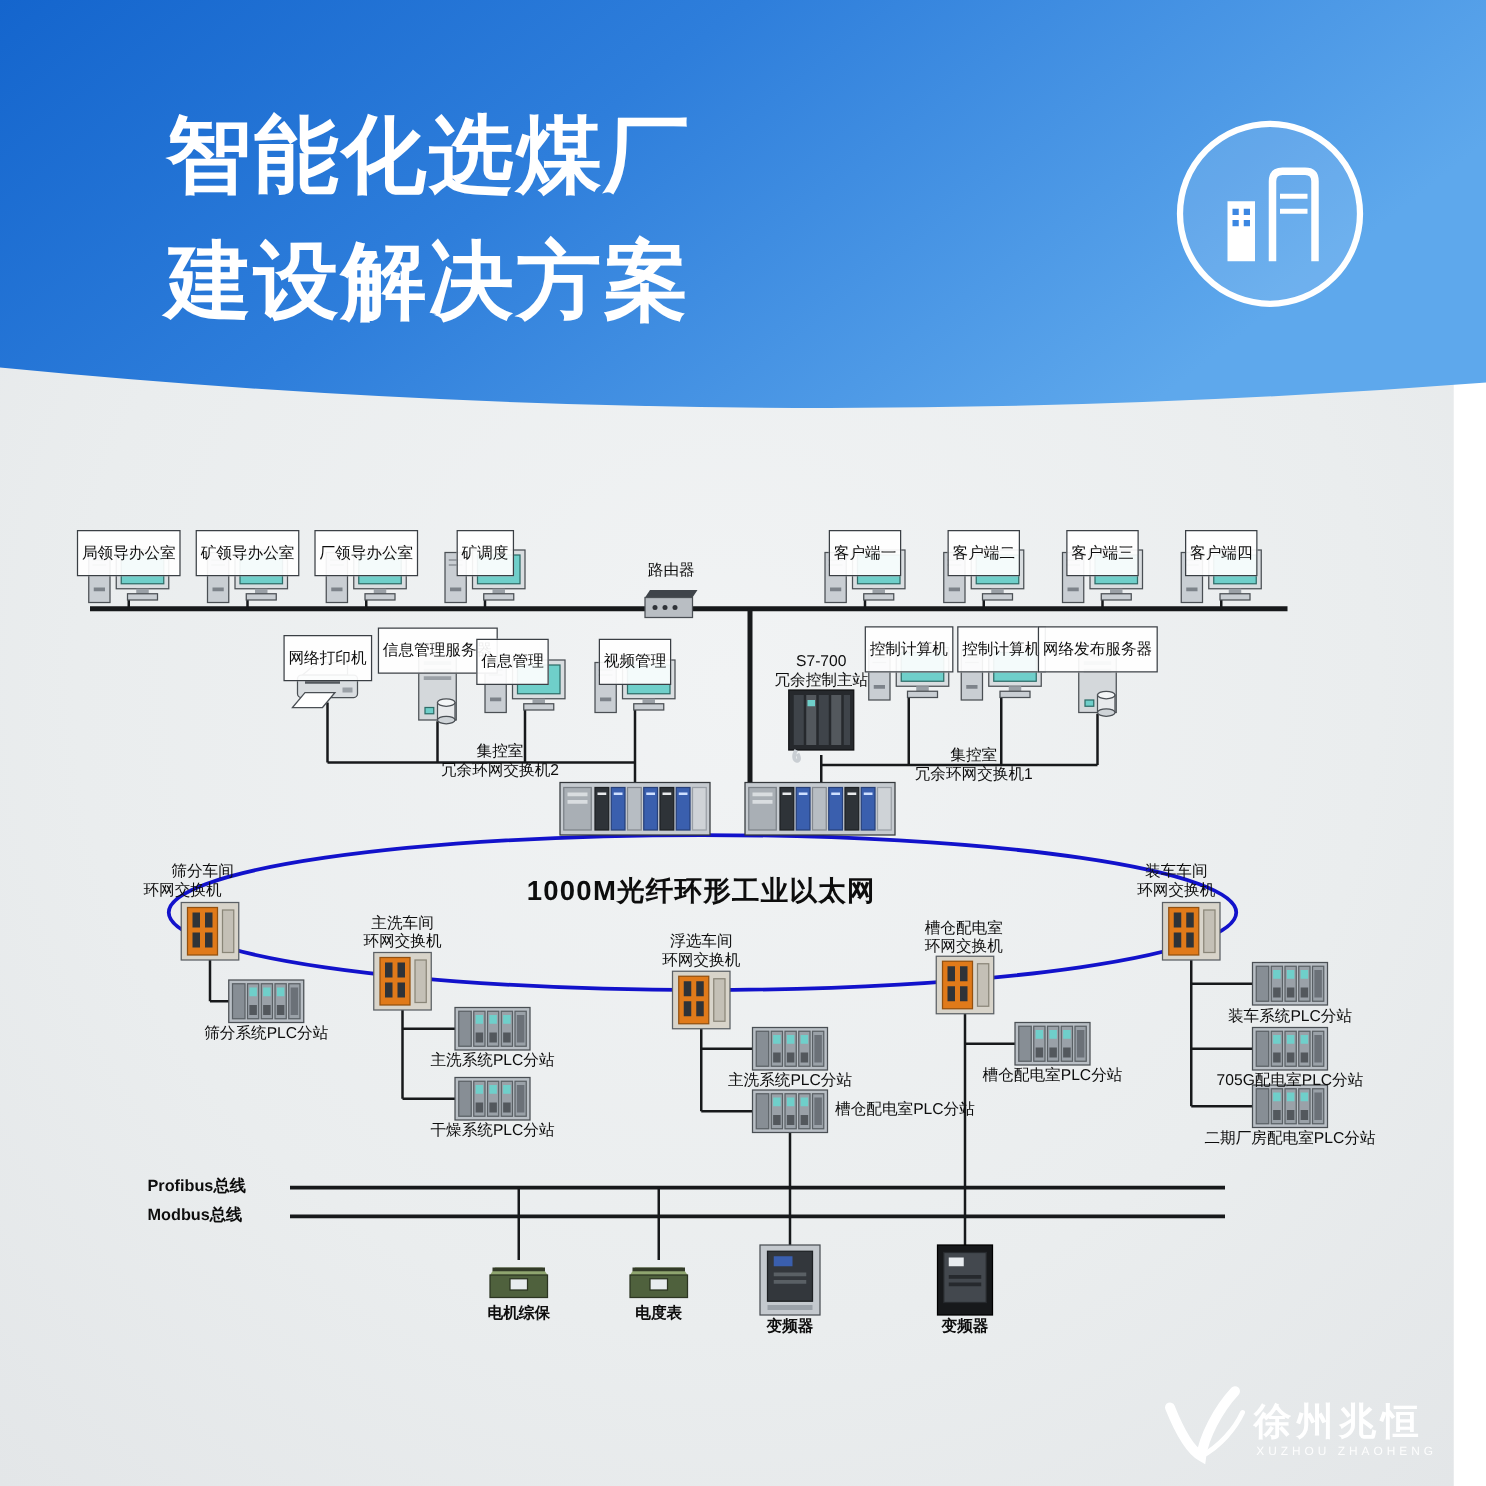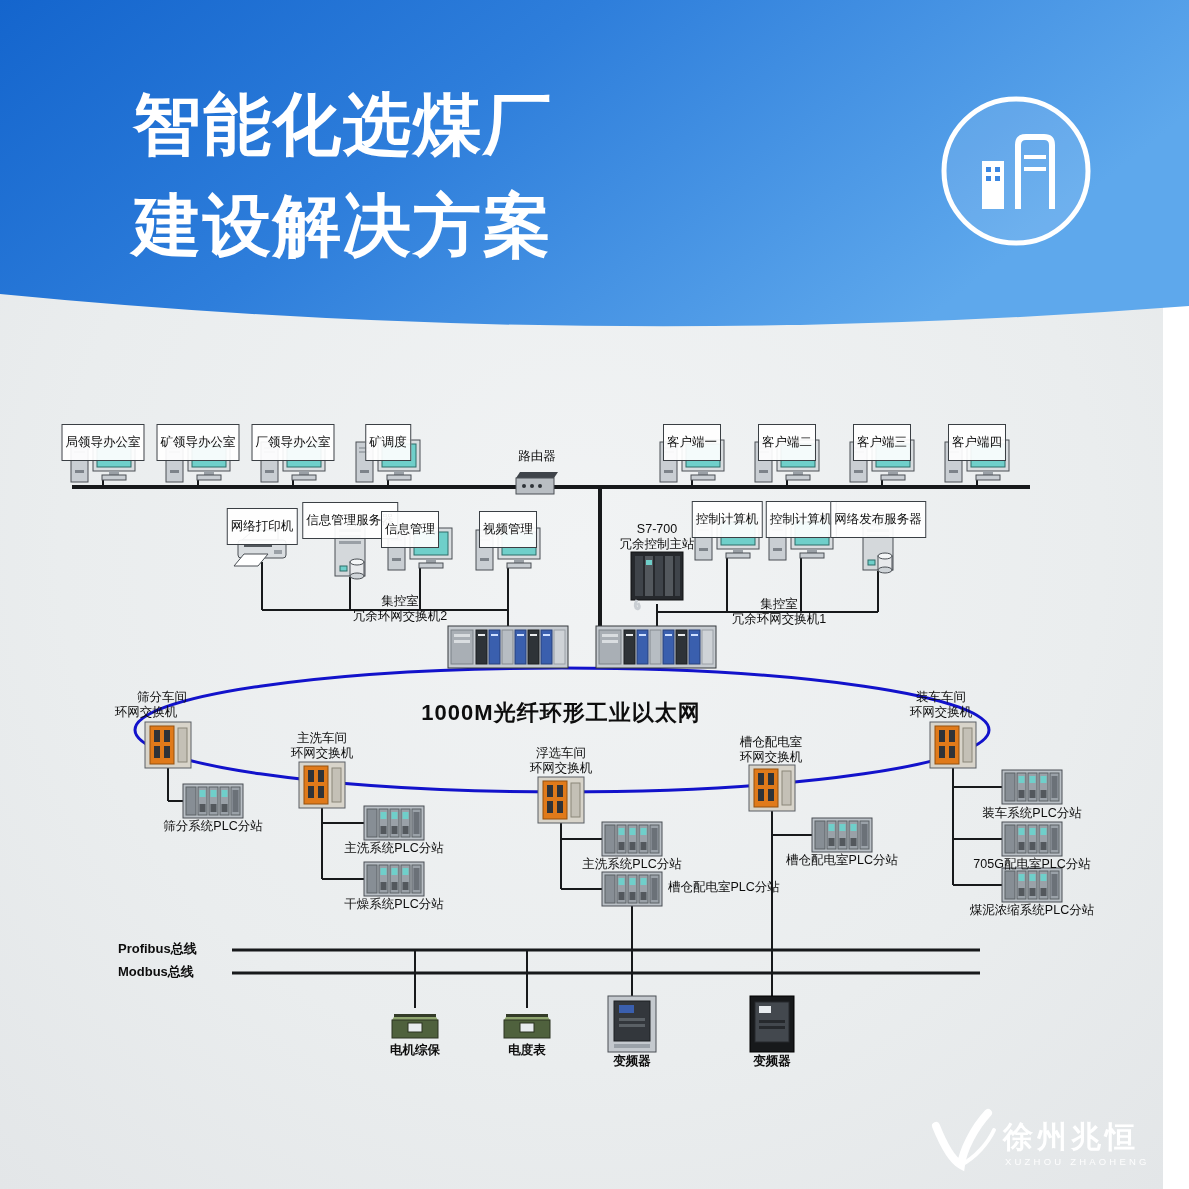--- a/index.html
+++ b/index.html
@@ -306,21 +306,21 @@
 <div class="lbl" style="left:941px;top:705px">环网交换机</div>
 
 <div class="lbl" style="left:213px;top:819px">筛分系统PLC分站</div>
 <div class="lbl" style="left:394px;top:841px">主洗系统PLC分站</div>
 <div class="lbl" style="left:394px;top:897px">干燥系统PLC分站</div>
 <div class="lbl" style="left:632px;top:857px">主洗系统PLC分站</div>
 <div class="lbl left" style="left:668px;top:880px">槽仓配电室PLC分站</div>
 <div class="lbl" style="left:842px;top:853px">槽仓配电室PLC分站</div>
 <div class="lbl" style="left:1032px;top:806px">装车系统PLC分站</div>
 <div class="lbl" style="left:1032px;top:857px">705G配电室PLC分站</div>
-<div class="lbl" style="left:1032px;top:903px">煤泥浓缩系统PLC分站</div>
+<div class="lbl" style="left:1032px;top:903px">二期厂房配电室PLC分站</div>
 
 <div class="lbl left mono" style="left:118px;top:942px">Profibus总线</div>
 <div class="lbl left mono" style="left:118px;top:965px">Modbus总线</div>
 
 <div class="lbl bold" style="left:415px;top:1043px">电机综保</div>
 <div class="lbl bold" style="left:527px;top:1043px">电度表</div>
 <div class="lbl bold" style="left:632px;top:1054px">变频器</div>
 <div class="lbl bold" style="left:772px;top:1054px">变频器</div>
 
 <div class="logo-name">徐州兆恒</div>

